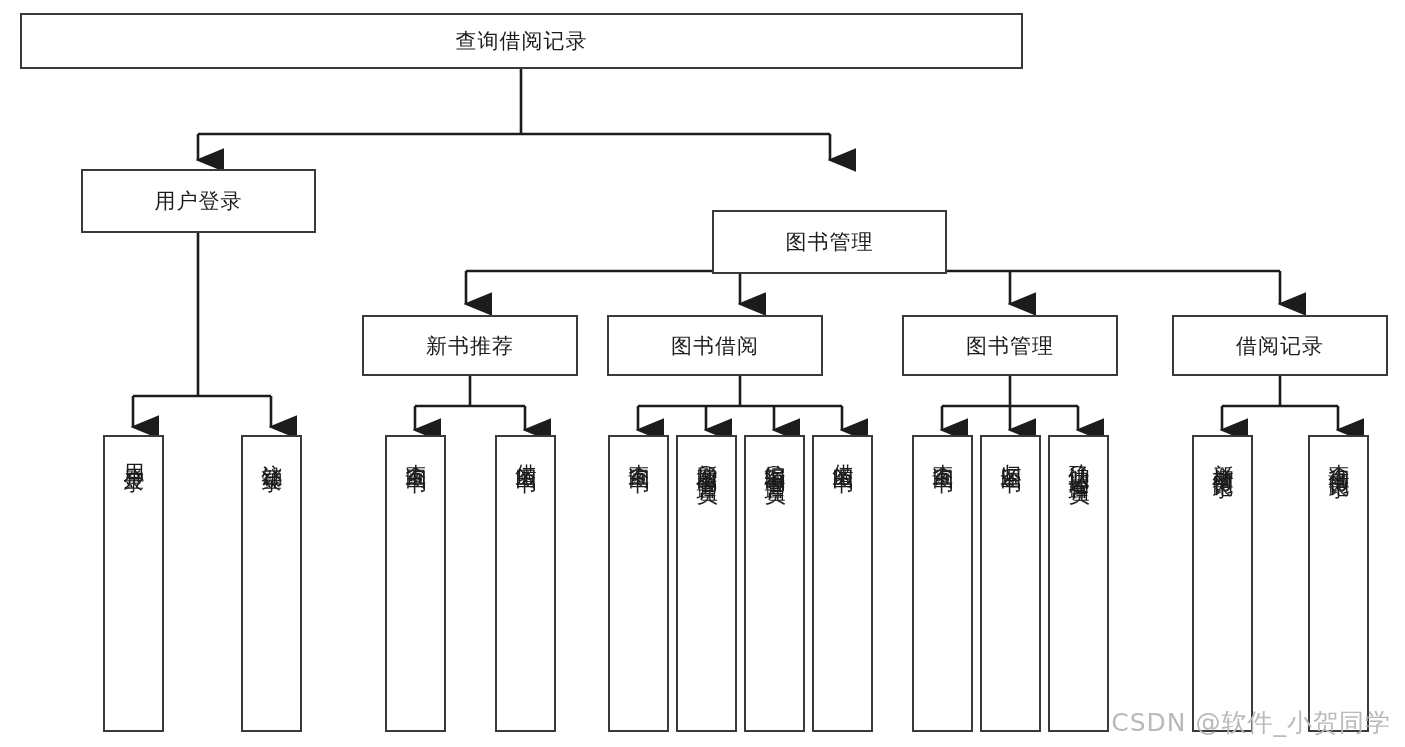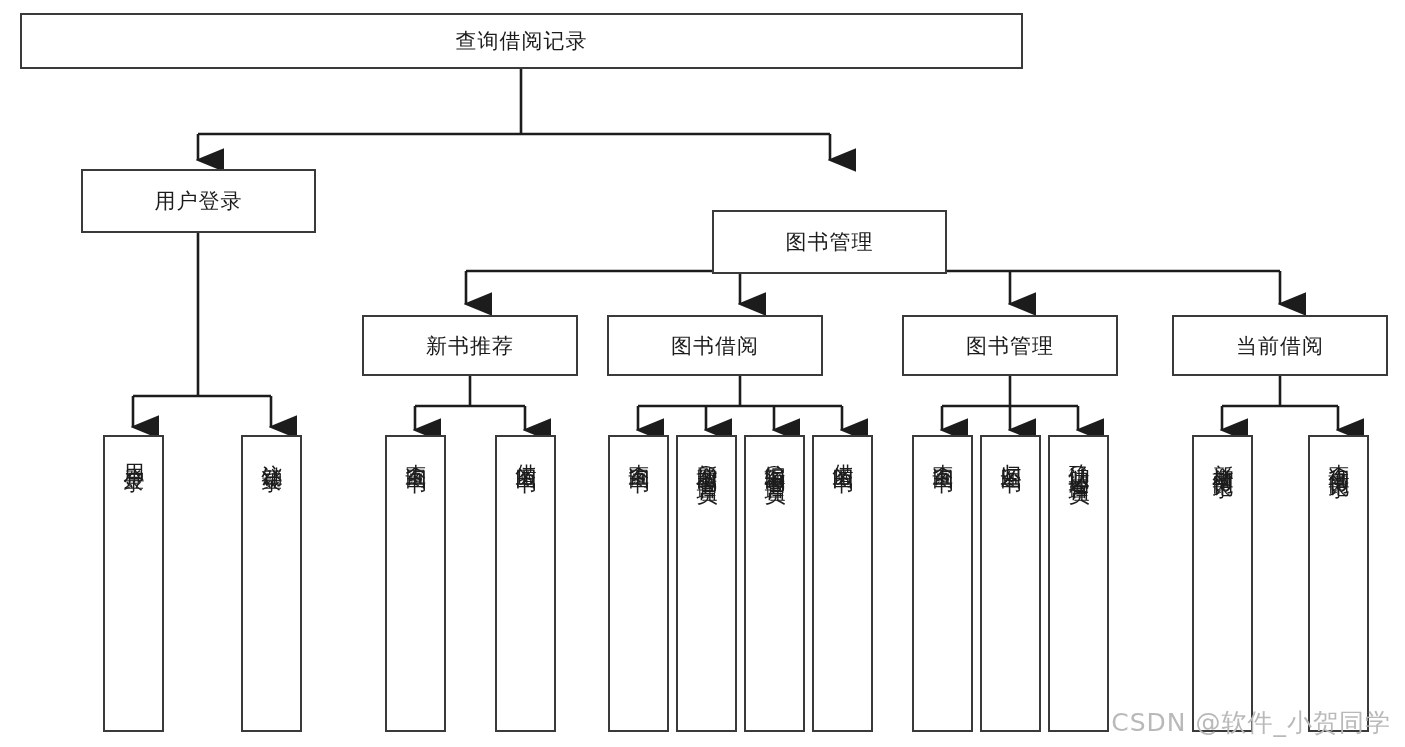--- a/index.html
+++ b/index.html
@@ -133,21 +133,21 @@
   <div class="node h" style="left:362px; top:315px; width:216px; height:61px;">
     <span class="htext">新书推荐</span>
   </div>
   <div class="node h" style="left:607px; top:315px; width:216px; height:61px;">
     <span class="htext">图书借阅</span>
   </div>
   <div class="node h" style="left:902px; top:315px; width:216px; height:61px;">
     <span class="htext">图书管理</span>
   </div>
   <div class="node h" style="left:1172px; top:315px; width:216px; height:61px;">
-    <span class="htext">当前借阅</span>
+    <span class="htext">借阅记录</span>
   </div>
 
   <div class="node v" style="left:103px; top:435px; width:61px; height:297px;">
     <span class="vtext">用户登录</span>
   </div>
   <div class="node v" style="left:241px; top:435px; width:61px; height:297px;">
     <span class="vtext">注销登录</span>
   </div>
 
   <div class="node v" style="left:385px; top:435px; width:61px; height:297px;">

